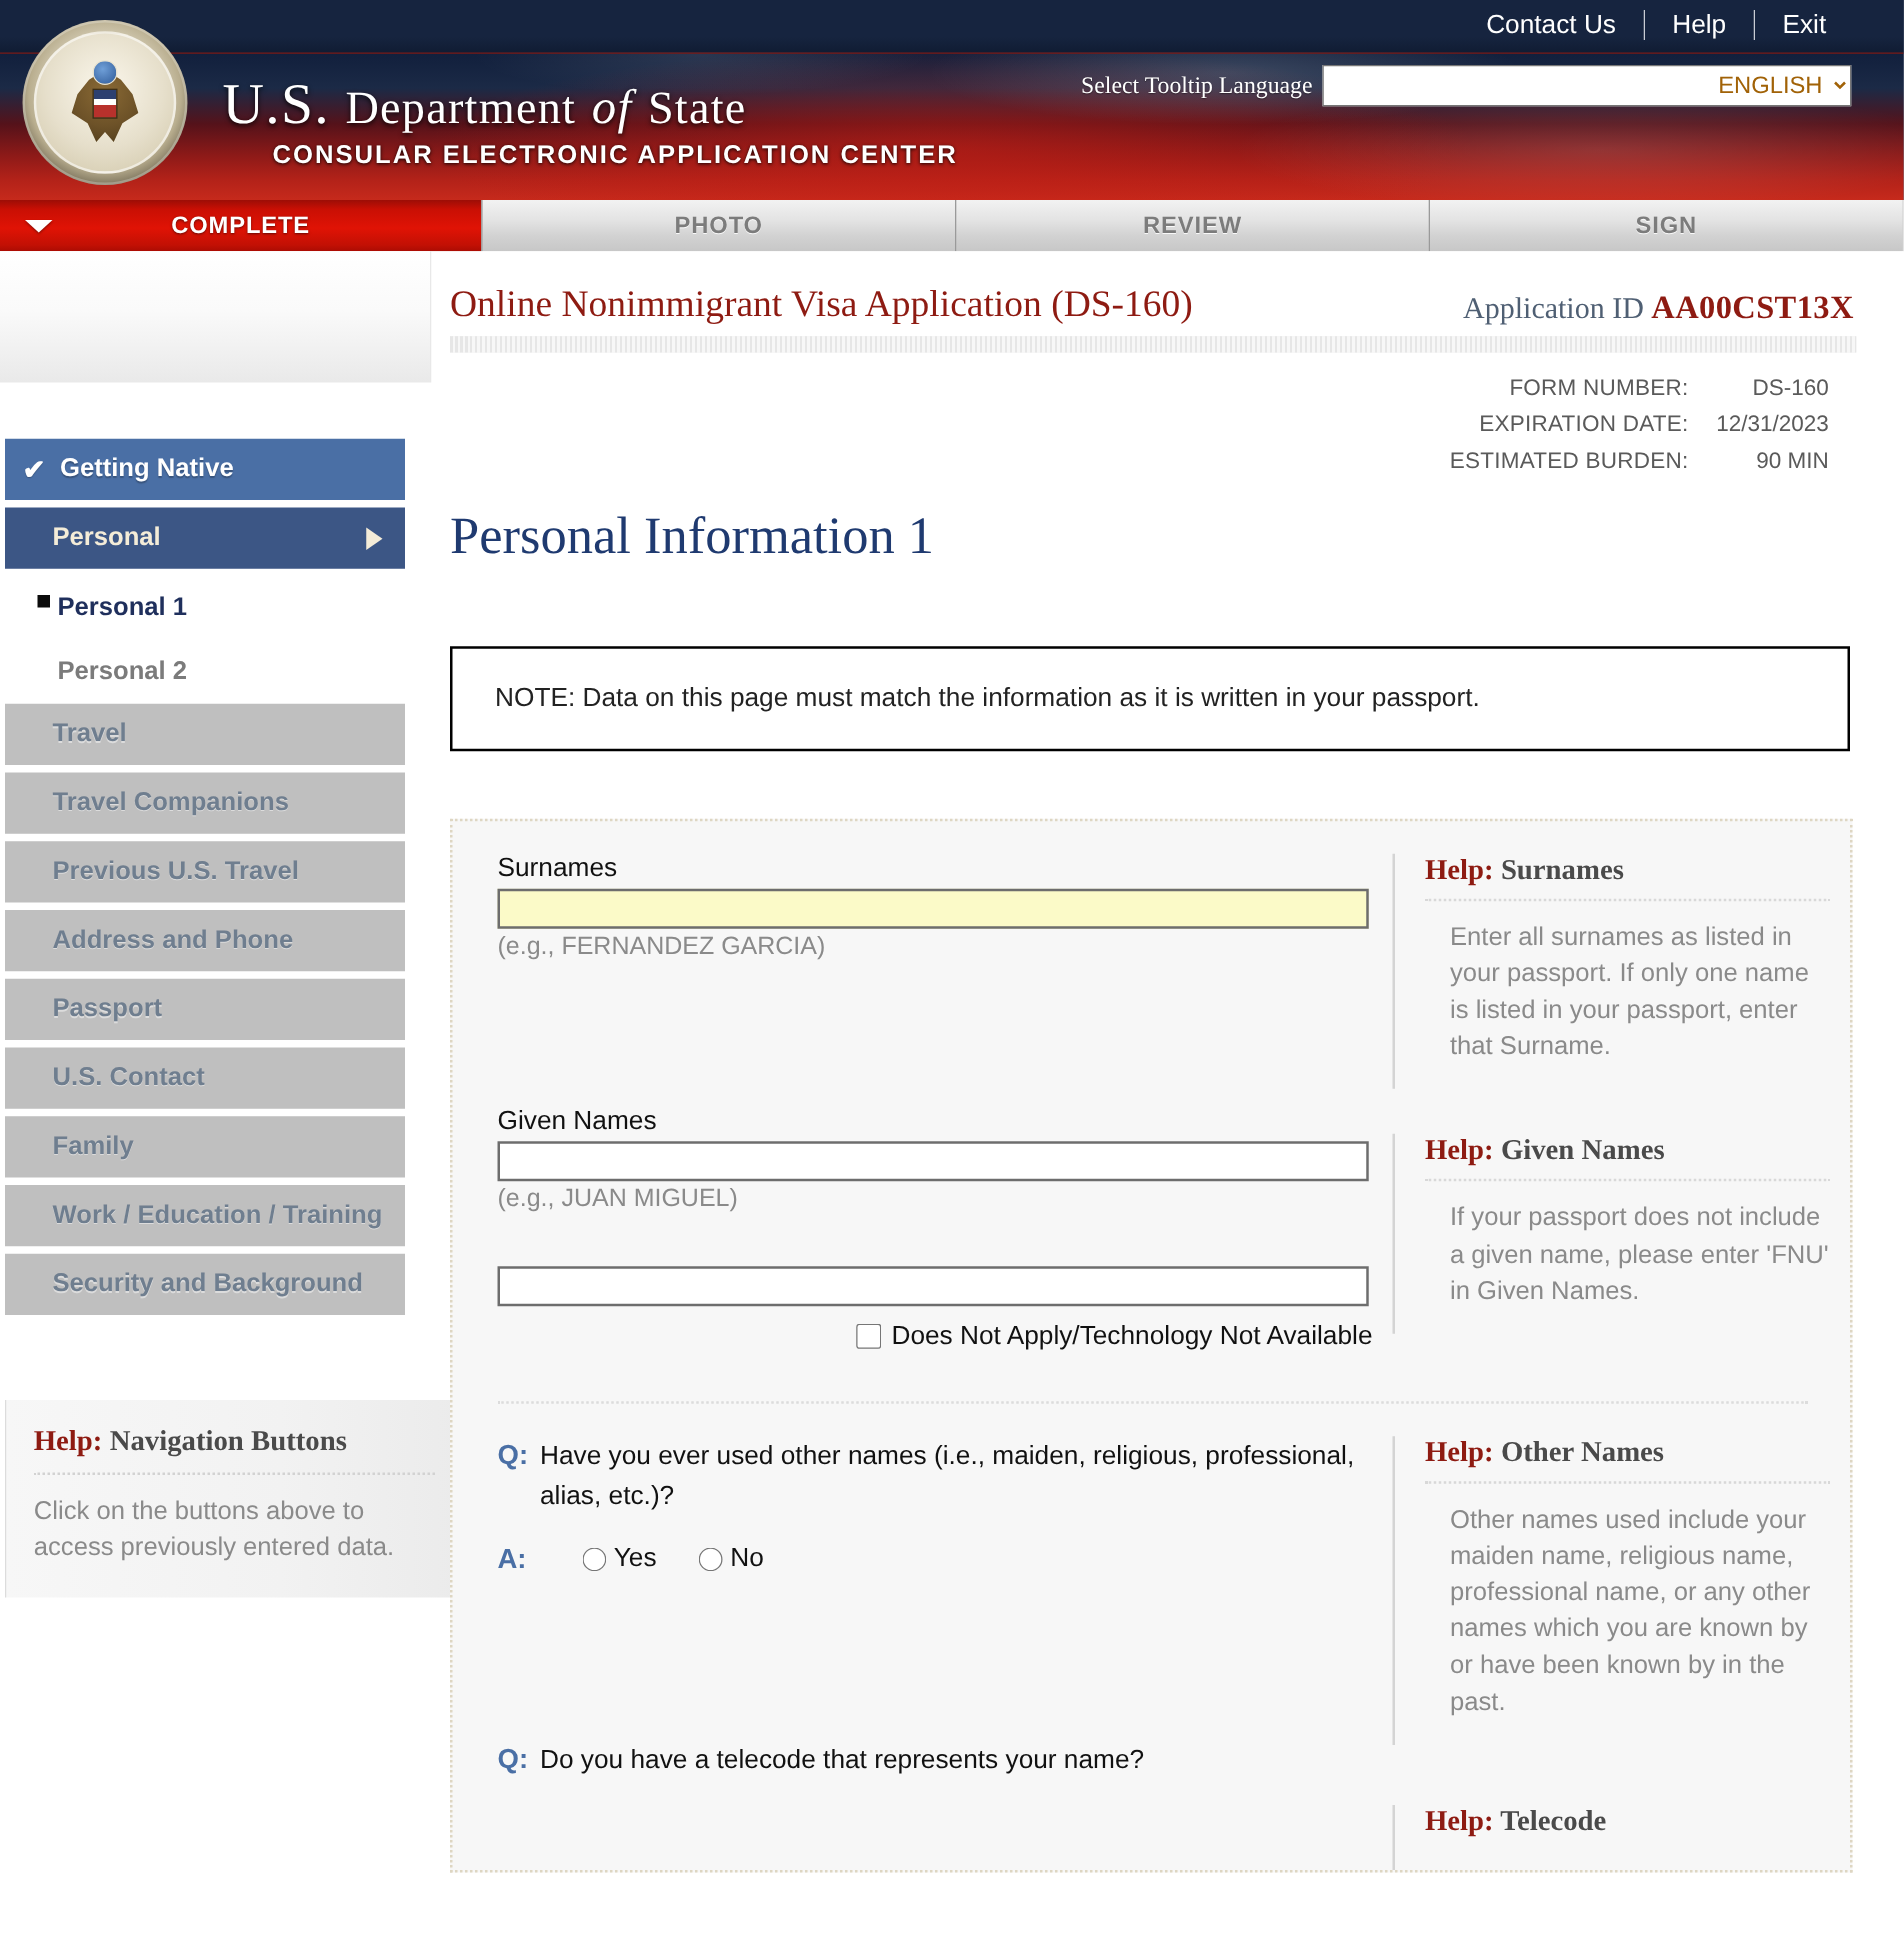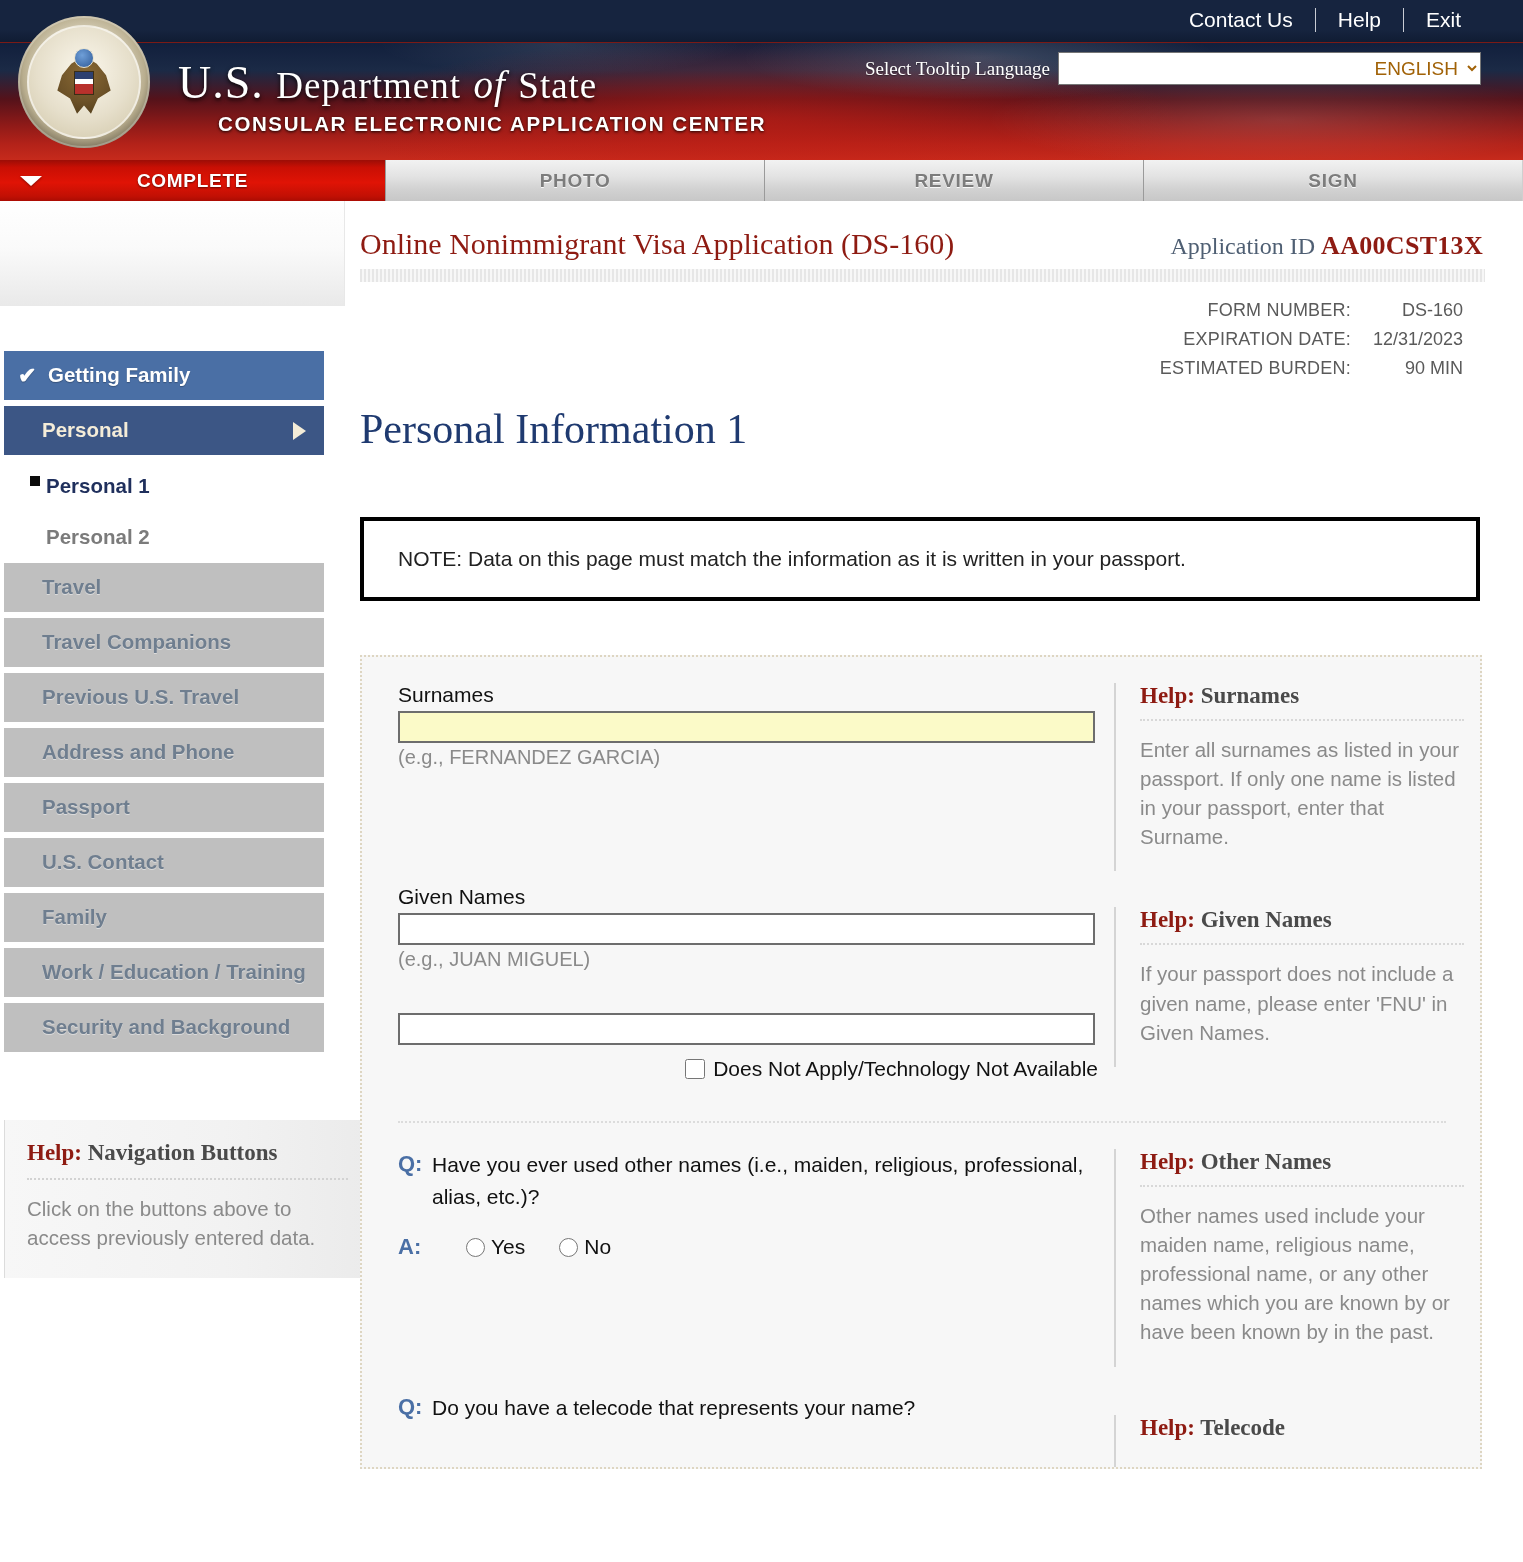--- a/index.html
+++ b/index.html
@@ -264,21 +264,21 @@
 
   .page-h1 {
     font-family: "Liberation Serif", serif;
     font-size: 42px; color:#1f3a70;
     margin: 22px 0 0 5px;
   }
 
   .note-box {
     margin: 64px 0 0 5px;
     width: 1120px; height: 84px;
-    border: 4px solid #000000;
+    border: 2px solid #000000;
     background: #ffffff;
     display:flex; align-items:center;
     padding-left: 34px;
     font-size: 21px; color:#222;
   }
 
   .form-panel {
     margin: 54px 0 0 5px;
     width: 1122px;
     border: 2px dotted #ded6c2;
@@ -329,21 +329,21 @@
     width: 34px; flex:none;
   }
   .radio-group { display:flex; align-items:center; gap: 34px; margin-left: 34px; }
   .radio-opt { display:flex; align-items:center; gap:6px; font-size:21px; color:#111; }
   .radio-opt input[type=radio] { width: 19px; height: 19px; margin:0; }
 
   .help-block { border-left: 2px solid #d4d4d4; padding: 0 0 20px 24px; }
   .help-block + .help-block { margin-top: 36px; }
   .help-block .help-title { font-size: 23px; padding-bottom:6px; }
   .help-block .help-sep { border-top: 2px dotted #d8d8d8; margin: 4px 0 14px 0; }
-  .help-block .help-body { font-size: 20.5px; line-height: 1.42; }
+  .help-block .help-body { font-size: 20.5px; line-height: 1.42; margin-left: 20px; }
 </style>
 </head>
 <body>
 
 <div class="banner">
   <div class="topbar"></div>
 
   <div class="toplinks">
     <a href="#">Contact Us</a>
     <span class="vsep"></span>
@@ -392,21 +392,21 @@
 </div>
 
 <div class="body-wrap">
 
   <div class="sidebar">
     <div class="sidebar-top"></div>
     <div class="nav-spacer"></div>
 
     <div class="nav-item done">
       <span class="check">✔</span>
-      <span>Getting Family</span>
+      <span>Getting Native</span>
     </div>
 
     <div class="nav-item current-group">
       <span>Personal</span>
       <span class="arrow"></span>
     </div>
 
     <div class="sub-item active">
       <span class="bullet"></span>
       <span>Personal 1</span>

